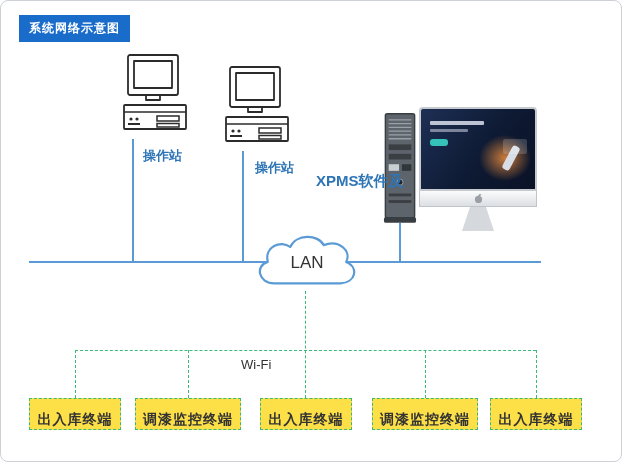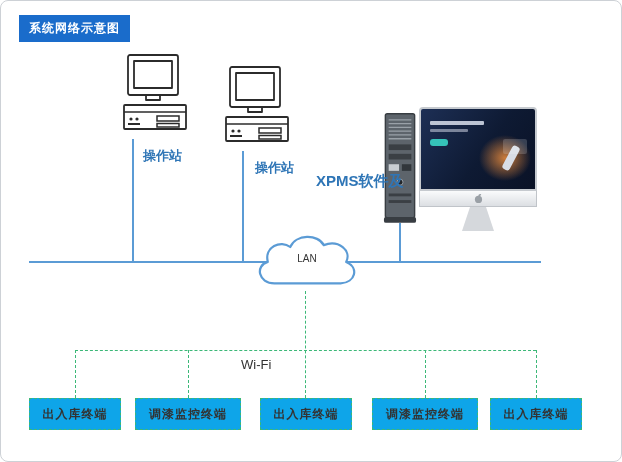--- a/index.html
+++ b/index.html
@@ -20,31 +20,31 @@
   .lbl-ws1{left:142px;top:146px;}
   .lbl-ws2{left:254px;top:158px;}
   .lbl-server{left:296px;top:170px;font-size:15px;line-height:20px;margin-left:19px;}
   .vline{position:absolute;width:2px;background:var(--line-blue);}
   .line-ws1{left:131px;top:138px;height:124px;}
   .line-ws2{left:241px;top:150px;height:112px;}
   .line-server{left:398px;top:222px;height:40px;}
   .hline{position:absolute;height:2px;background:var(--line-blue);}
   .lan-bus{left:28px;top:260px;width:512px;}
   .cloud{left:250px;top:230px;width:112px;height:60px;}
-  .lan-label{position:absolute;left:250px;top:252px;width:112px;text-align:center;font-size:10px;color:#333;}
+  .lan-label{position:absolute;left:250px;top:252px;width:112px;text-align:center;font-size:17px;color:#333;}
   .wifi-label{position:absolute;left:240px;top:312px;font-size:13px;color:#333;margin-top:44px;}
   .dash-v{position:absolute;width:0;border-left:1.5px dashed var(--dashed-green);}
   .dash-h{position:absolute;height:0;border-top:1.5px dashed var(--dashed-green);}
   .wifi-drop{left:304px;top:290px;height:107px;}
   .dash-bus{left:74px;top:349px;width:461px;}
   .drop1{left:74px;top:349px;height:48px;}
   .drop2{left:187px;top:349px;height:48px;}
   .drop4{left:424px;top:349px;height:48px;}
   .drop5{left:535px;top:349px;height:48px;}
-  .terminal{position:absolute;top:397px;height:32px;border:1.5px dashed var(--dashed-green);background:#0ea5e9;display:flex;align-items:center;justify-content:center;font-size:12px;font-weight:700;color:var(--terminal-text);box-sizing:border-box;letter-spacing:1px;white-space:nowrap;}
+  .terminal{position:absolute;top:397px;height:32px;border:1.5px dashed var(--dashed-green);background:#fde047;display:flex;align-items:flex-end;justify-content:center;font-size:14px;font-weight:700;color:var(--terminal-text);box-sizing:border-box;letter-spacing:1px;white-space:nowrap;}
   .t1{left:28px;width:92px;}
   .t2{left:134px;width:106px;}
   .t3{left:259px;width:92px;}
   .t4{left:371px;width:106px;}
   .t5{left:489px;width:92px;}
   .monitor{position:absolute;left:418px;top:106px;width:118px;height:126px;}
   .screen{position:absolute;left:0;top:0;width:118px;height:84px;border:2px solid #c6cacf;border-radius:4px 4px 0 0;background:linear-gradient(125deg,#1d2f55 0%,#0e1a33 55%,#0a1226 100%);box-sizing:border-box;overflow:hidden;}
   .s-line{position:absolute;background:#cfd6e4;border-radius:1px;}
   .s-l1{left:9px;top:12px;width:54px;height:4px;opacity:.9;}
   .s-l2{left:9px;top:20px;width:38px;height:3px;opacity:.55;}

